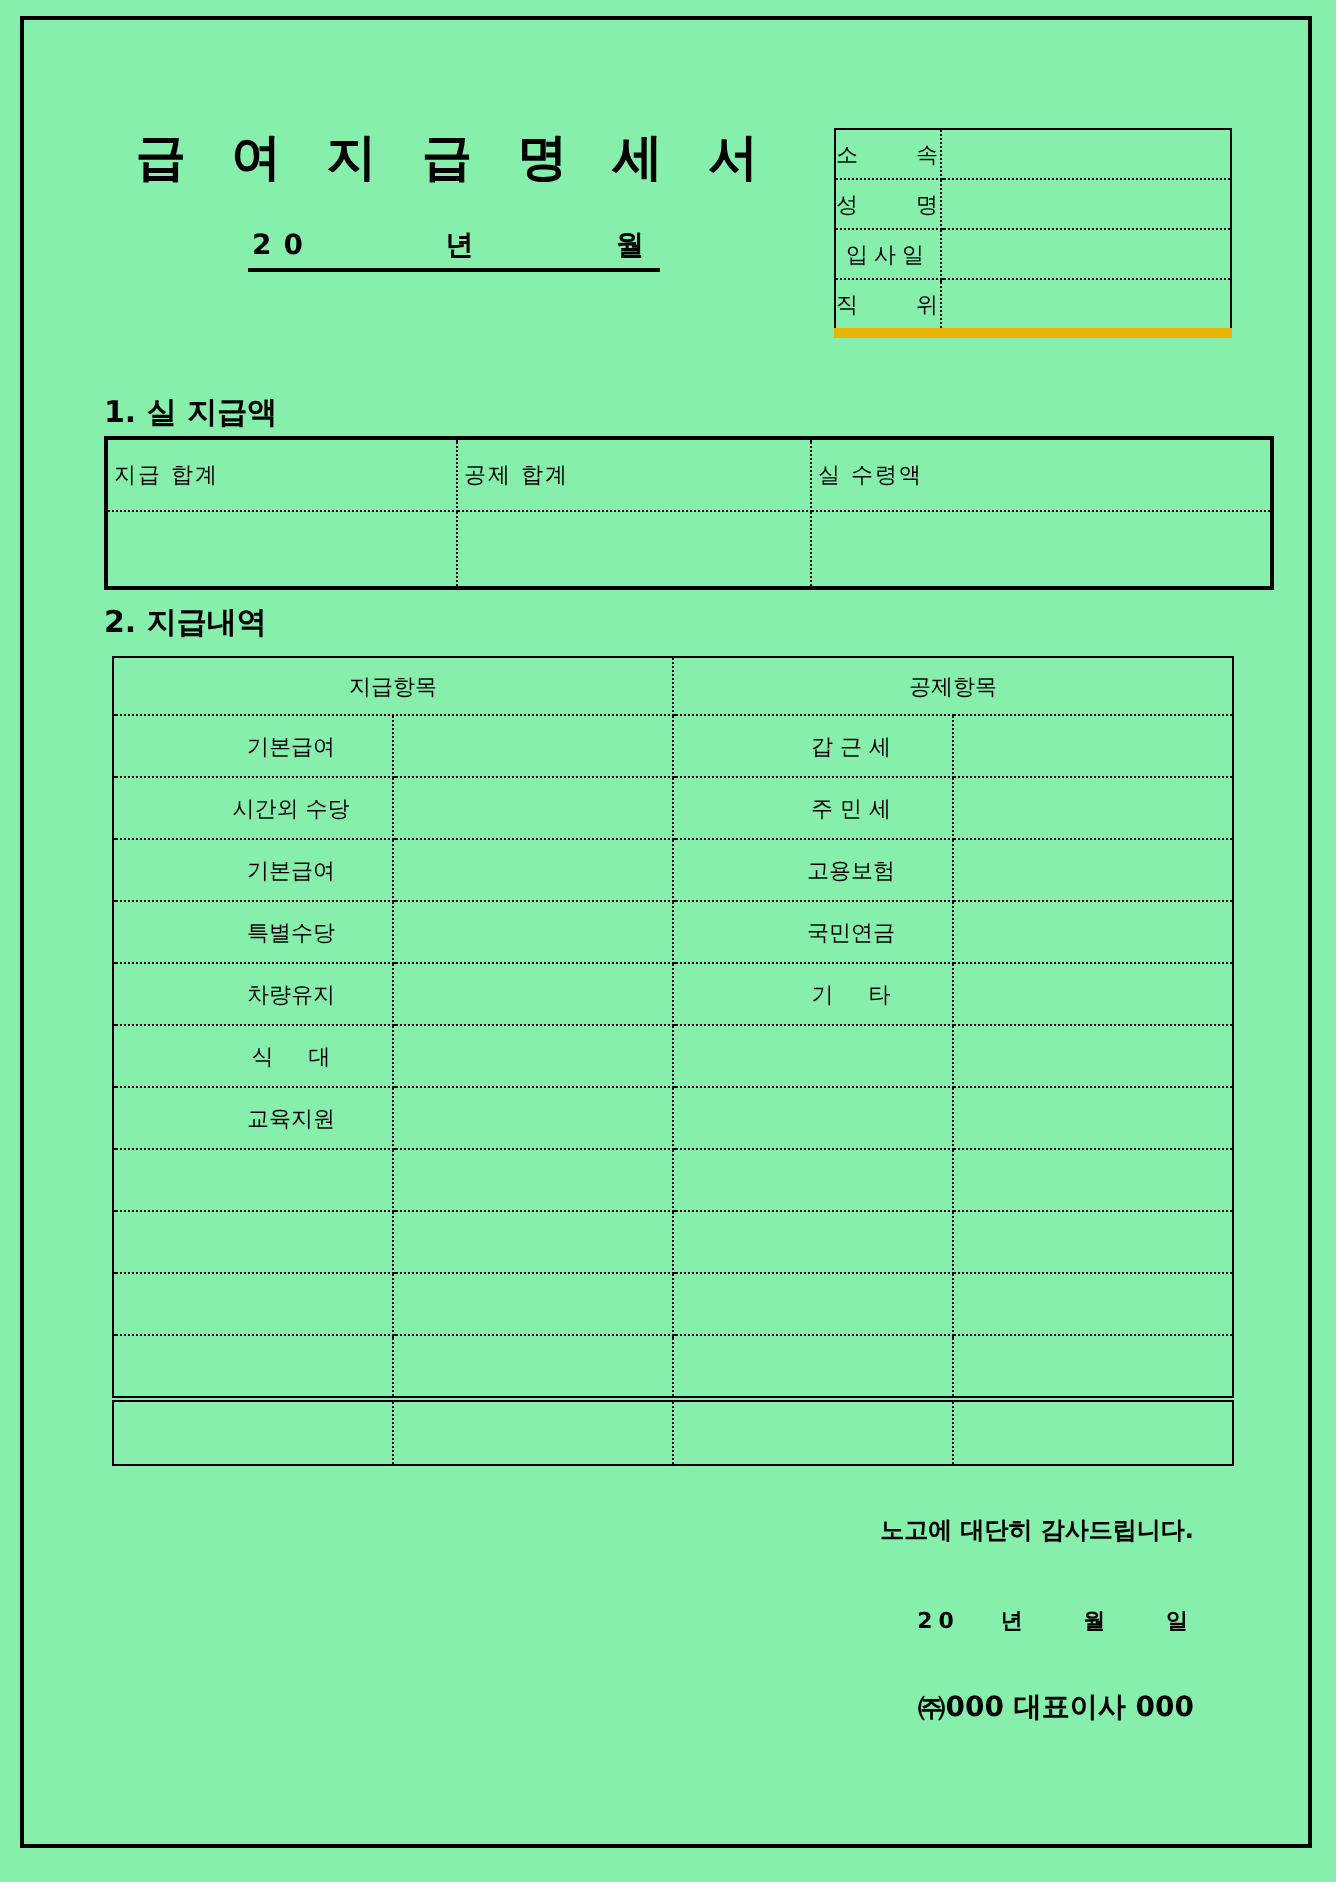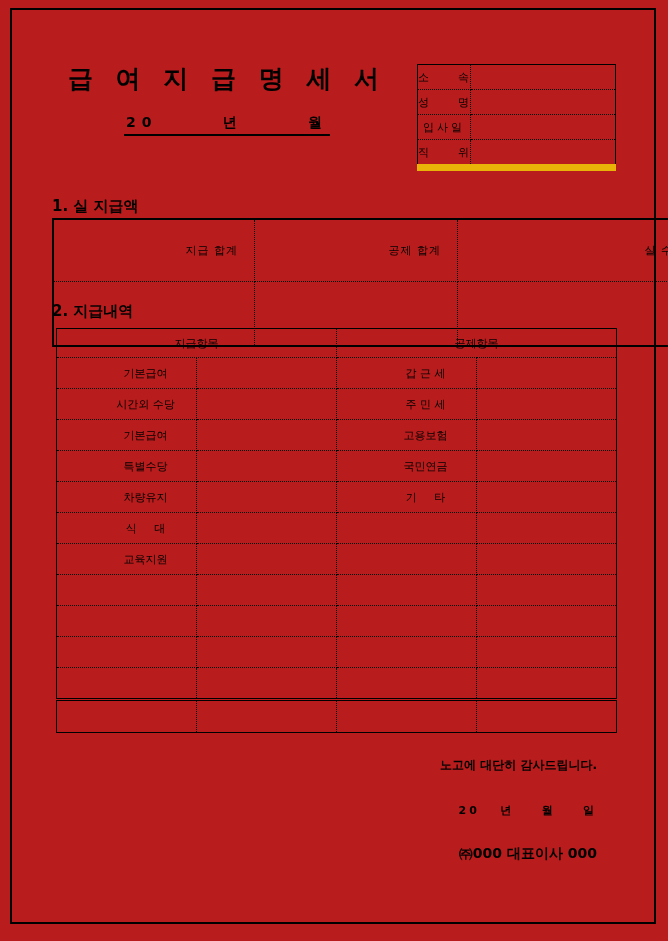--- a/index.html
+++ b/index.html
@@ -8,21 +8,21 @@
     background: #ffffff;
   }
   body {
     font-family: "DejaVu Sans", "Liberation Sans", sans-serif;
     color: #000000;
   }
   #page {
     position: relative;
     width: 668px;
     height: 941px;
-    background: #b91c1c;
+    background: #86efac;
     overflow: hidden;
   }
   .page-frame {
     position: absolute;
     left: 10px;
     top: 8px;
     width: 646px;
     height: 916px;
     border: 2px solid #000000;
     box-sizing: border-box;
@@ -64,21 +64,21 @@
     border-collapse: collapse;
     table-layout: fixed;
   }
   .emp-table td {
     height: 24px;
     font-size: 11px;
     padding: 0;
     border: 1px dotted #000000;
   }
   .emp-table tr:first-child td { border-top: 1px solid #000000; }
-  .emp-table tr:last-child td { border-bottom: 7px solid #eab308; }
+  .emp-table tr:last-child td { border-bottom: 5px solid #eab308; }
   .emp-table td:first-child { border-left: 1px solid #000000; }
   .emp-table td:last-child { border-right: 1px solid #000000; }
   .emp-label {
     width: 52px;
     text-align: center;
     letter-spacing: 3px;
     white-space: pre;
   }
   .emp-value { width: 144px; }
 
@@ -101,22 +101,22 @@
     width: 561px;
     border-collapse: collapse;
     table-layout: fixed;
     border: 2px solid #000000;
   }
   .summary-table th,
   .summary-table td {
     border: 1px dotted #000000;
     font-size: 11px;
     font-weight: normal;
-    padding: 16px;
-    text-align: right;
+    padding: 3px;
+    text-align: left;
     letter-spacing: 1px;
   }
   .summary-table th { height: 29px; }
   .summary-table td { height: 31px; }
   .sum-c1 { width: 168px; }
   .sum-c2 { width: 170px; }
   .sum-c3 { width: 223px; }
 
   
   .detail-table {

